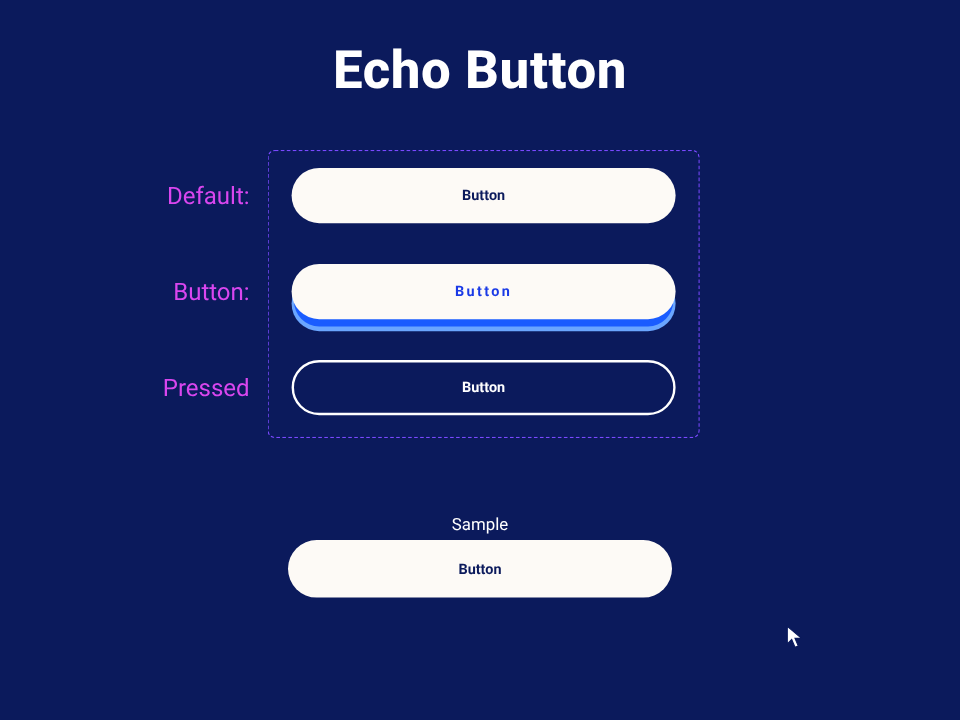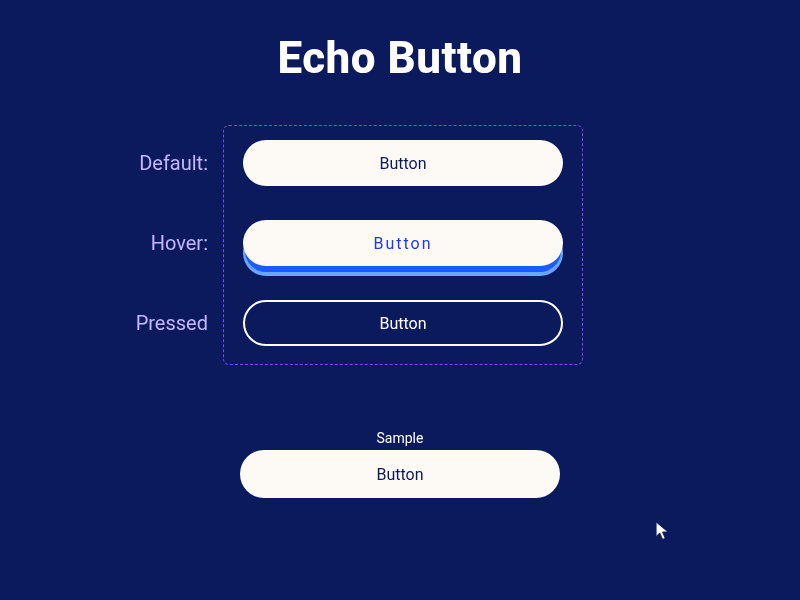--- a/index.html
+++ b/index.html
@@ -44,38 +44,38 @@
     width: 800px;
     display: flex;
     align-items: center;
   }
   .state-label {
     position: absolute;
     left: 0;
     width: 208px;
     text-align: right;
     font-size: 20px;
-    color: #c4b5fd;
+    color: #d946ef;
   }
   .btn-col {
     position: absolute;
     left: 223px;
     width: 360px;
     display: flex;
     justify-content: center;
   }
   .btn {
     width: 320px;
     height: 46px;
     border-radius: 26px;
     display: flex;
     align-items: center;
     justify-content: center;
-    font-size: 16px;
-    font-weight: 400;
+    font-size: 12px;
+    font-weight: 700;
     cursor: pointer;
   }
   .btn-default {
     background: #fdfaf6;
     color: #0b1a5c;
     border: none;
   }
   .btn-hover {
     background: #fdfaf6;
     color: #1a3ae6;
@@ -133,21 +133,21 @@
   <div class="state-row row-default">
     <div class="state-label">Default:</div>
     <div class="btn-col">
       <div class="btn btn-default">
         <span>Button</span>
       </div>
     </div>
   </div>
 
   <div class="state-row row-hover">
-    <div class="state-label">Hover:</div>
+    <div class="state-label">Button:</div>
     <div class="btn-col">
       <div class="btn btn-hover">
         <span>Button</span>
       </div>
     </div>
   </div>
 
   <div class="state-row row-pressed">
     <div class="state-label">Pressed</div>
     <div class="btn-col">

